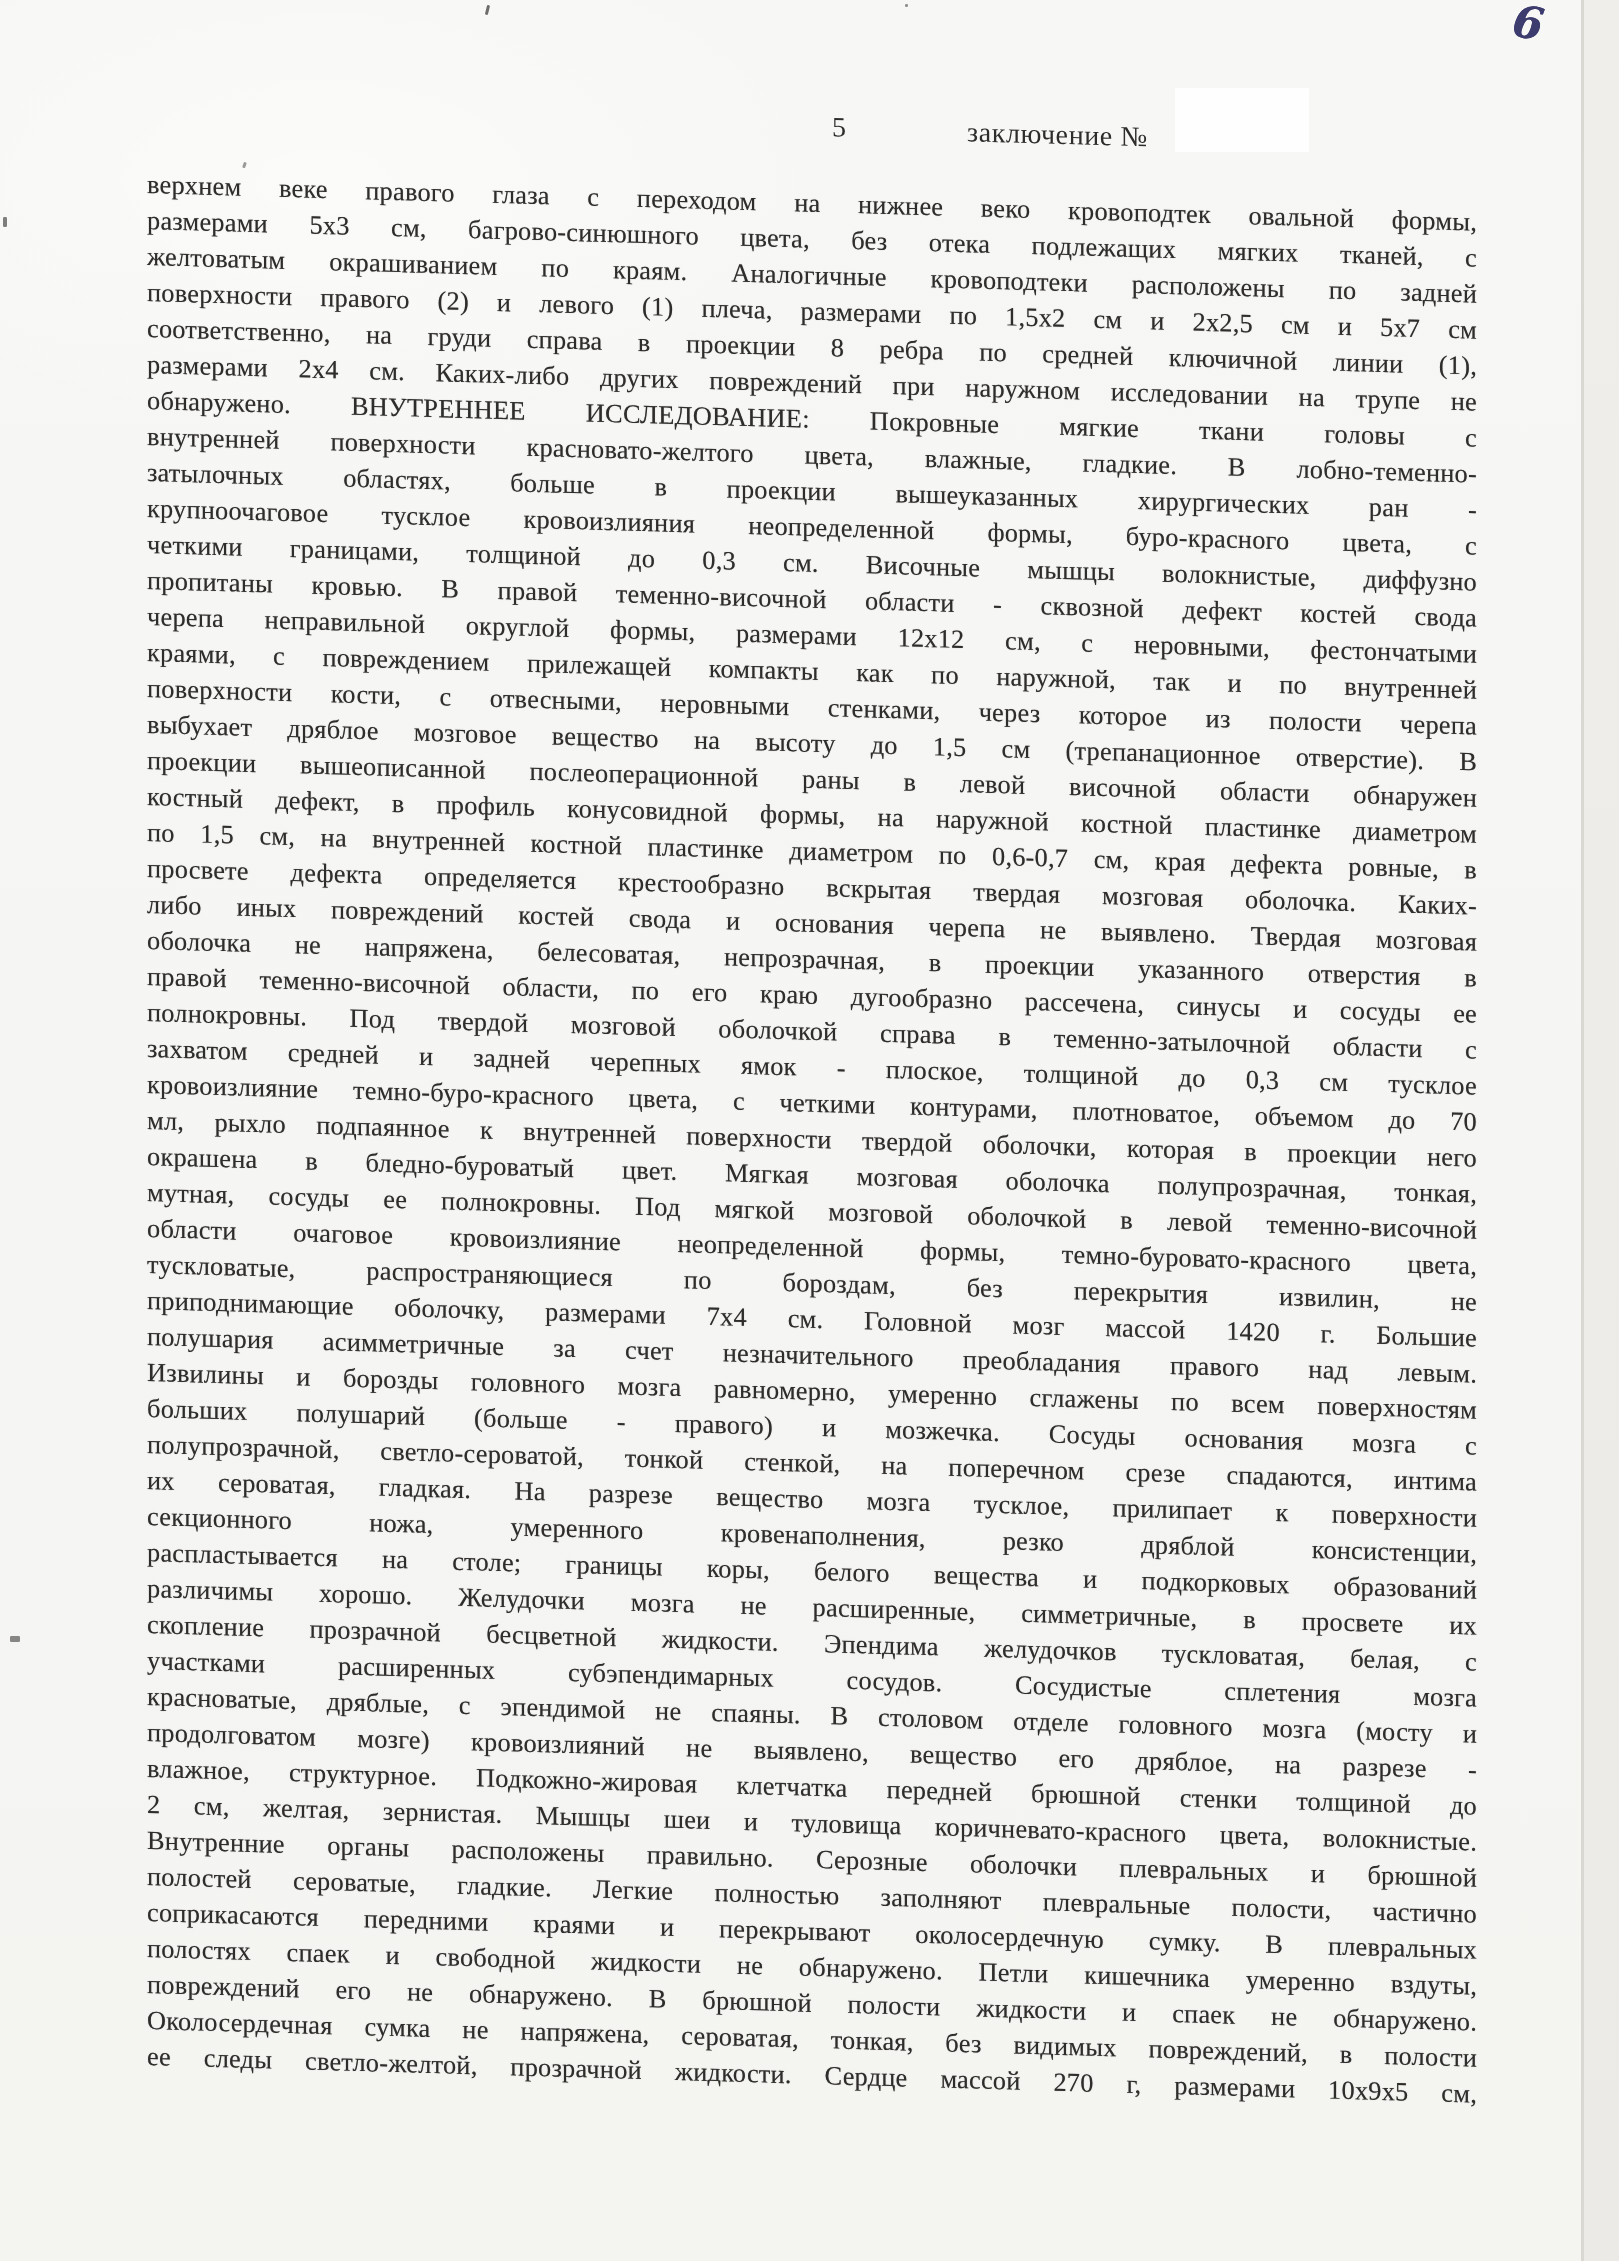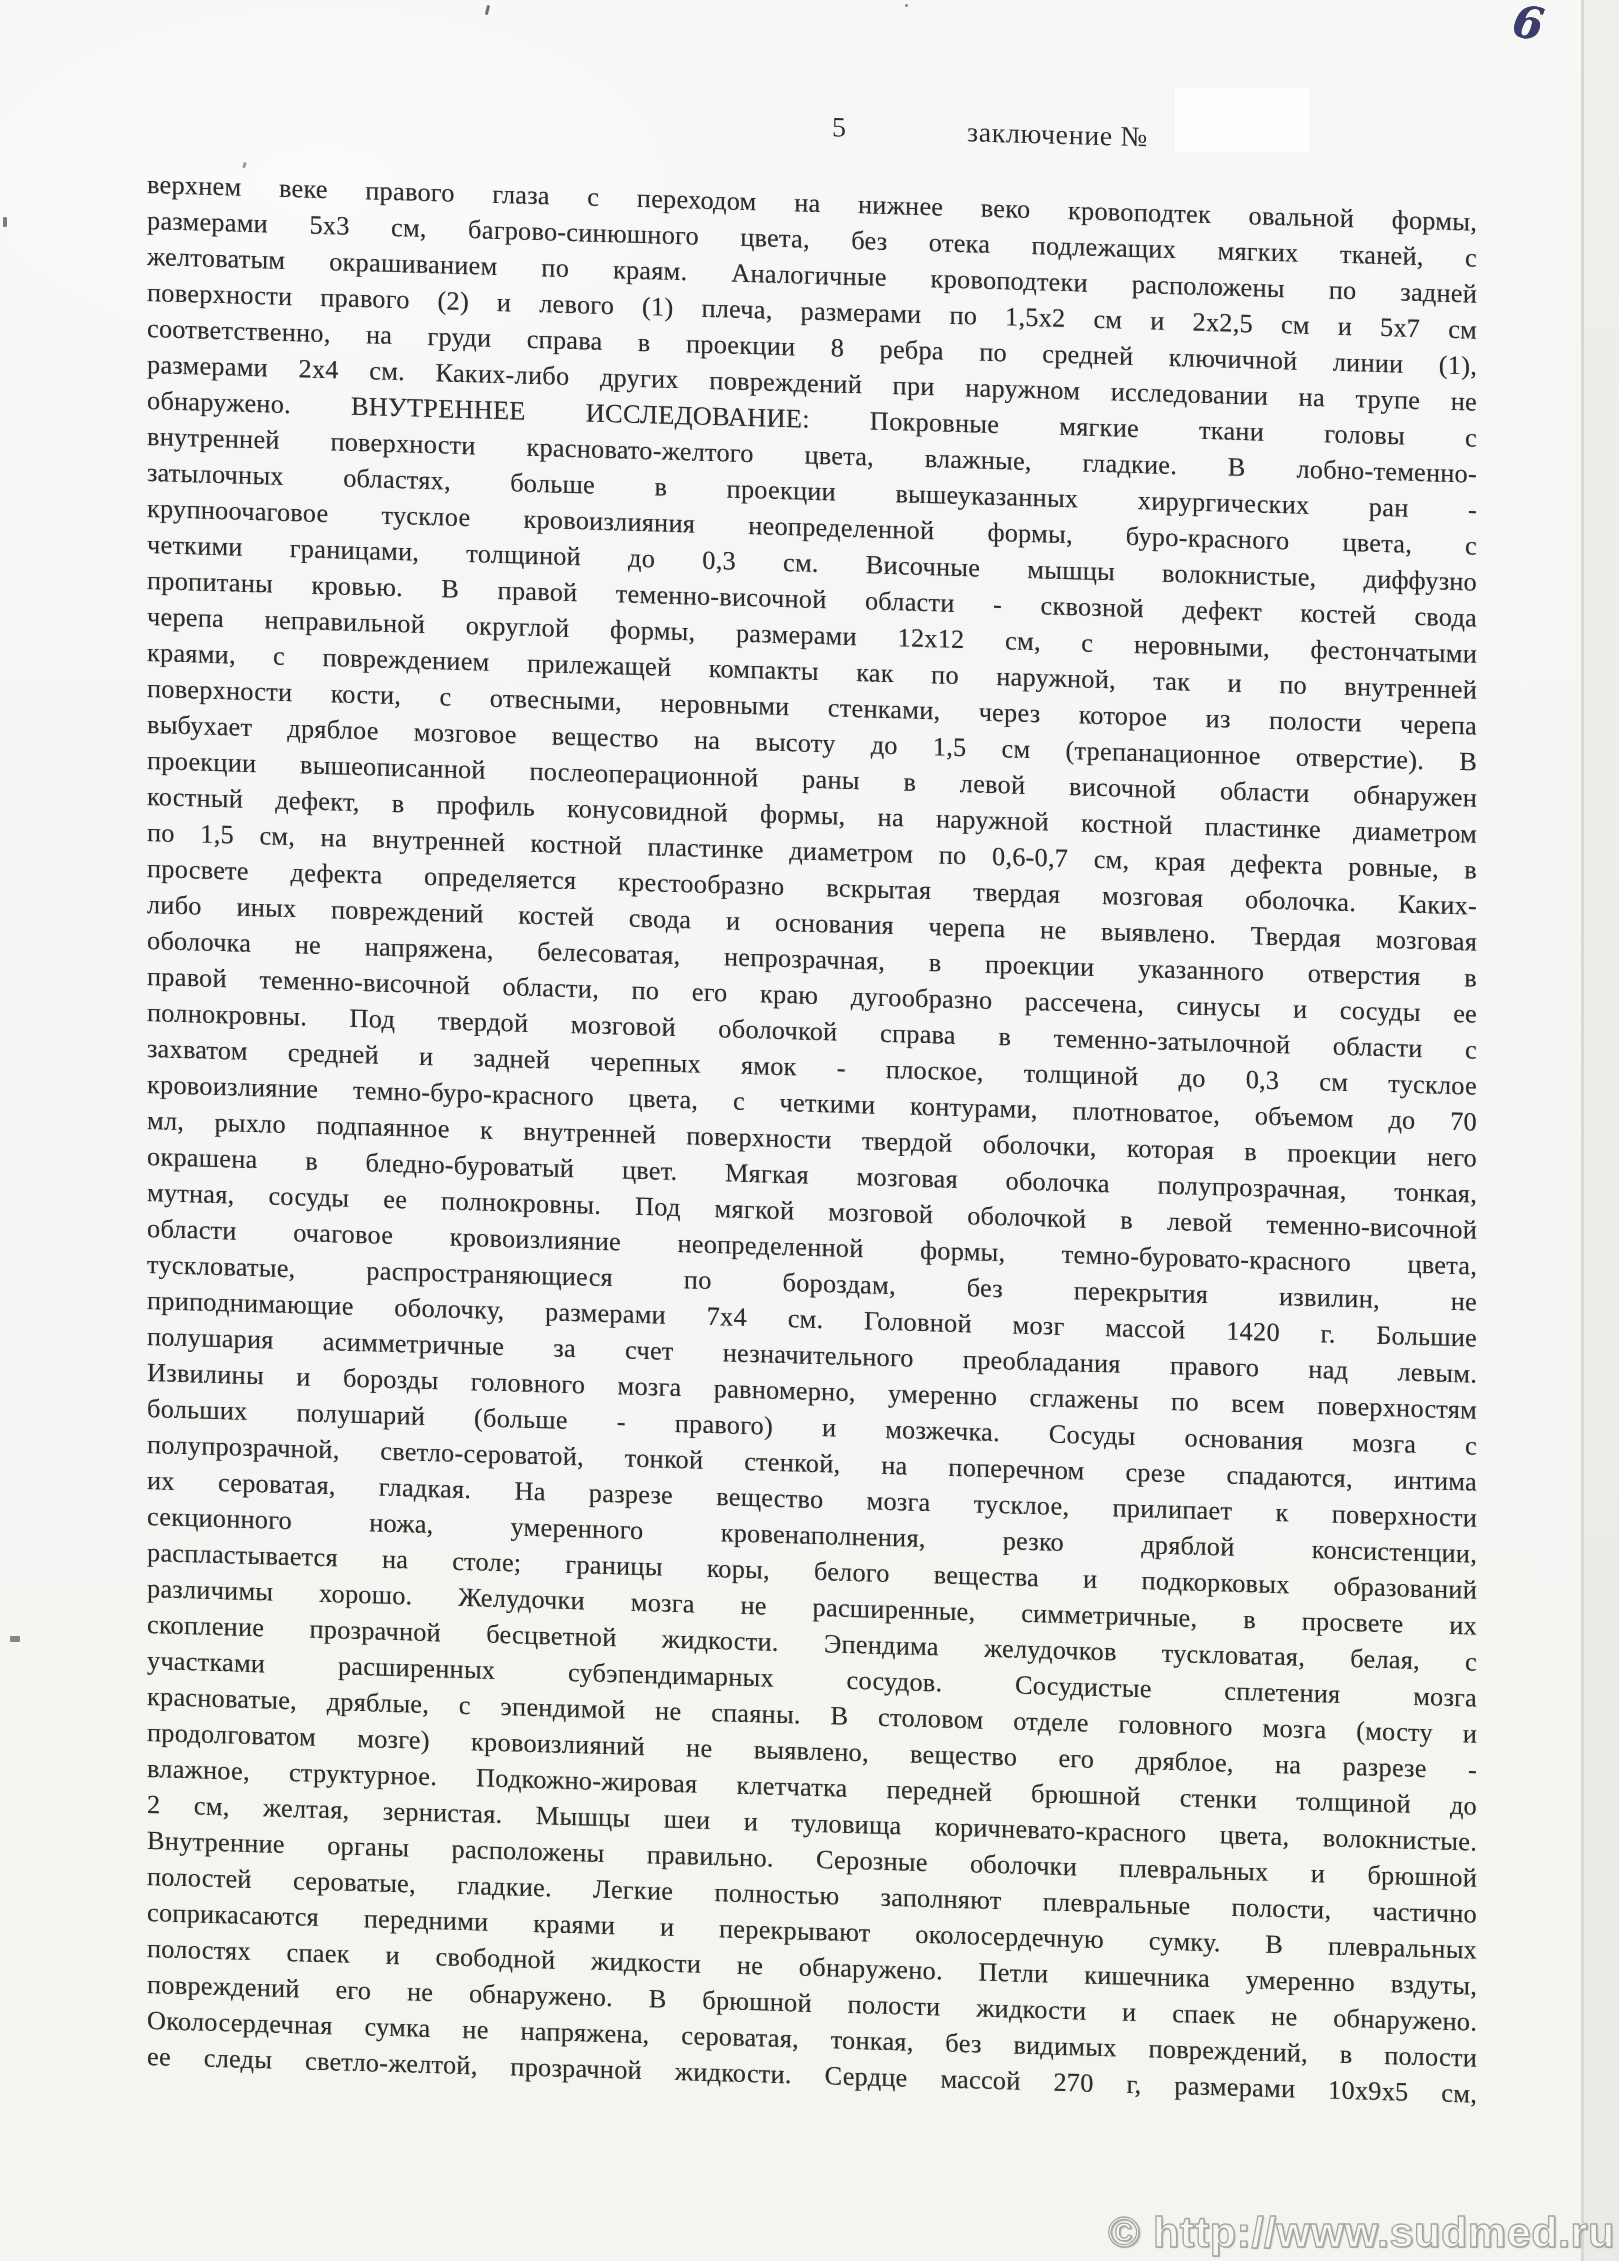--- a/index.html
+++ b/index.html
@@ -121,15 +121,14 @@
 
   <div class="edge-line"></div>
   <div class="edge-strip"></div>
 
   <span class="speck s1"></span>
   <span class="speck s2"></span>
   <span class="speck s3"></span>
   <span class="speck s4"></span>
   <span class="speck s5"></span>
 
-  <div class="watermark">© http://www.sudmed.ru</div>
 </div>
 
 
 </body></html>

